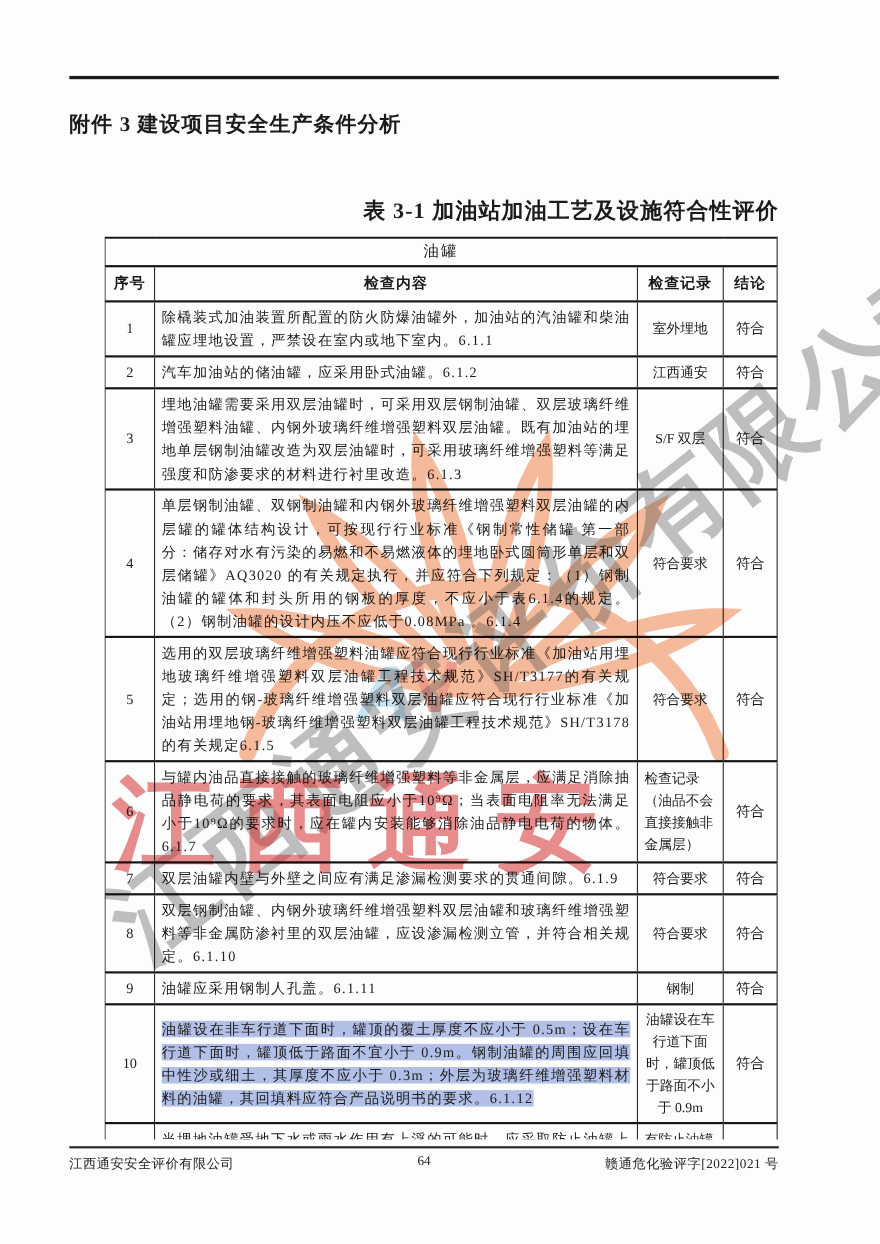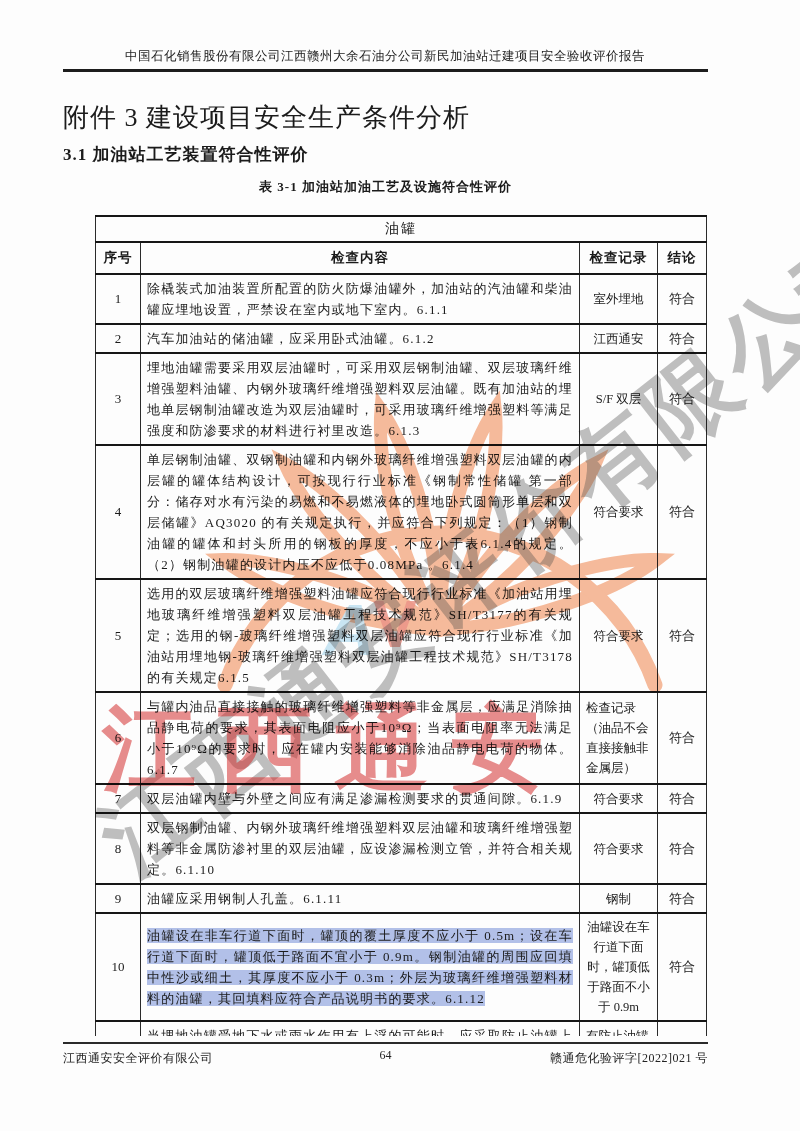--- a/index.html
+++ b/index.html
@@ -4,24 +4,24 @@
 <style>
   html,body{margin:0;padding:0;background:#e9e9e9;}
   .page{
     position:relative;width:800px;height:1131px;margin:0 auto;background:#fdfdfd;
     font-family:"Liberation Serif","DejaVu Serif",serif;color:#1b1b1b;overflow:hidden;
   }
   
   .doc-header{position:absolute;top:48px;left:63px;width:644px;text-align:center;
     font-size:12.5px;letter-spacing:.5px;color:#222;}
   .header-rule{position:absolute;top:69px;left:63px;width:645px;height:3px;background:#1d1d1d;}
-  .doc-title{position:absolute;top:100px;left:63px;font-size:26px;font-weight:normal;letter-spacing:1px;}
+  .doc-title{position:absolute;top:100px;left:63px;font-size:19px;font-weight:bold;letter-spacing:1px;}
   .section-heading{position:absolute;top:143px;left:63px;font-size:17px;font-weight:bold;letter-spacing:1px;}
-  .table-caption{position:absolute;top:178px;left:63px;width:645px;text-align:center;
-    font-size:13px;font-weight:bold;letter-spacing:1px;}
+  .table-caption{position:absolute;top:178px;left:63px;width:645px;text-align:right;
+    font-size:20px;font-weight:bold;letter-spacing:1px;}
   
   .table-wrap{position:absolute;top:215px;left:95px;width:613px;height:821px;overflow:hidden;}
   table.compliance{border-collapse:collapse;width:611px;table-layout:fixed;background:transparent;}
   table.compliance td,table.compliance th{
     border-left:1px solid #2a2a2a;border-right:1px solid #2a2a2a;
     border-top:2px solid #161616;border-bottom:2px solid #161616;
     padding:3px 6px;vertical-align:middle;font-weight:normal;
   }
   th.group{font-size:14px;font-weight:bold;text-align:center;letter-spacing:2px;padding:4px 0;}
   tr.colhead th{font-size:13.5px;font-weight:bold;text-align:center;letter-spacing:1px;padding:6px 0;margin-left:45px;}
@@ -46,25 +46,23 @@
   .wm-diагonal,.wm-diagonal{position:absolute;left:85px;top:815px;transform:rotate(-38deg);transform-origin:0 0;
     font-family:"Liberation Serif","DejaVu Serif",serif;font-weight:bold;white-space:nowrap;
     font-size:92px;line-height:1;letter-spacing:6px;color:rgba(70,70,70,.34);}
   .wm-logo{position:absolute;left:205px;top:295px;opacity:.6;}
 </style>
 </head>
 <body>
 
 <div class="page">
 
-  <div class="doc-header">中国石化销售股份有限公司江西赣州大余石油分公司新民加油站迁建项目安全验收评价报告</div>
   <div class="header-rule"></div>
 
   <div class="doc-title">附件 3 建设项目安全生产条件分析</div>
-  <div class="section-heading">3.1  加油站工艺装置符合性评价</div>
   <div class="table-caption">表 3-1    加油站加油工艺及设施符合性评价</div>
 
   <div class="table-wrap">
     <table class="compliance">
       <colgroup>
         <col style="width:45px">
           <col style="width:439px">
           <col style="width:78px">
           <col style="width:49px">
       </colgroup>

